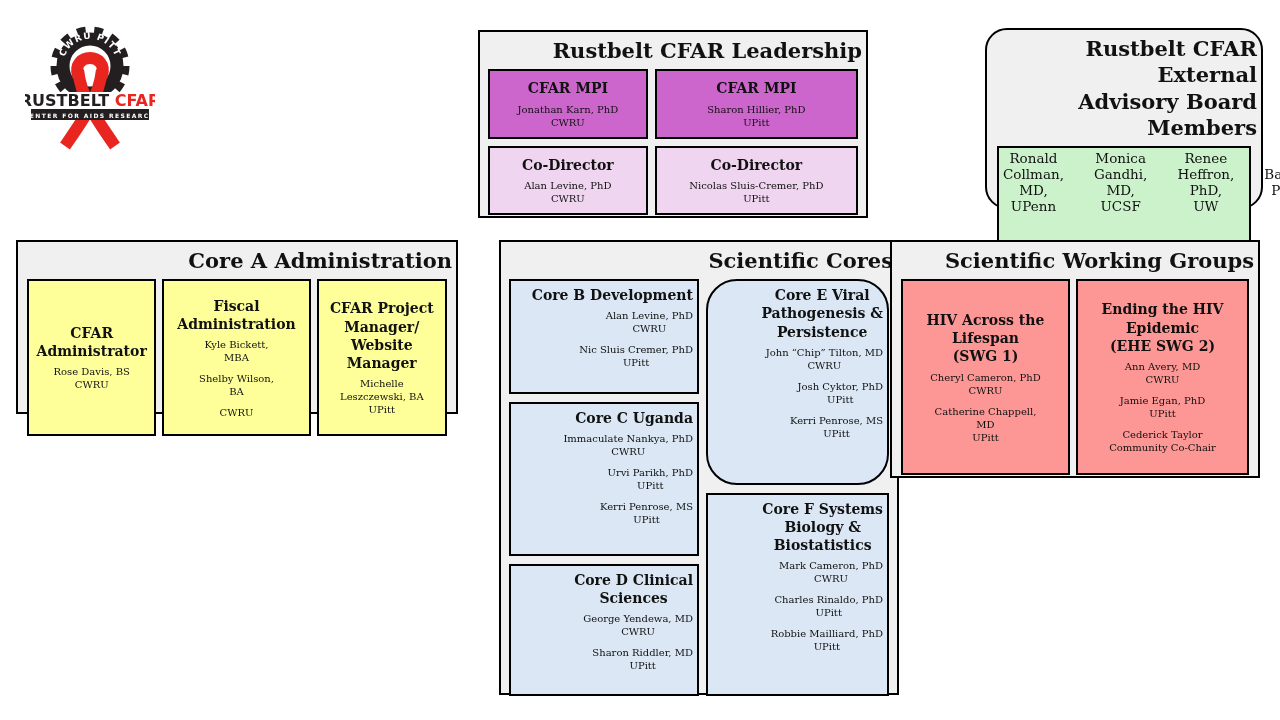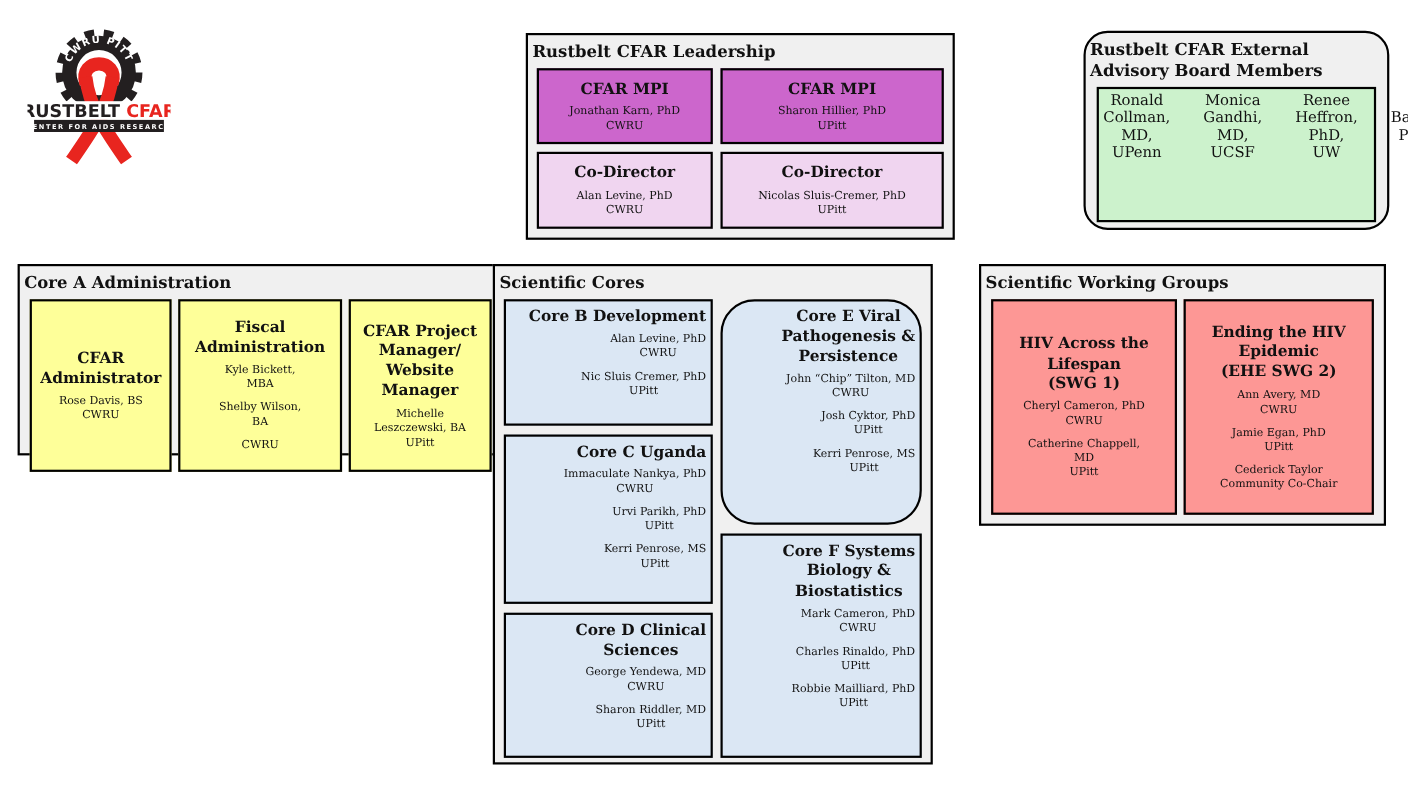--- a/index.html
+++ b/index.html
@@ -6,21 +6,21 @@
   html,body { background:#ffffff; }
   .canvas {
     position:relative; width:1280px; height:720px; background:#ffffff;
     font-family:"DejaVu Serif", serif; color:#111;
     overflow:hidden;
   }
   .panel {
     position:absolute; background:#f0f0f0; border:2px solid #000;
   }
   .panel-title {
-    font-weight:bold; font-size:15px; text-align:left;
+    font-weight:bold; font-size:21px; text-align:right;
     padding:6px 4px 5px; line-height:1.25; white-space:pre-line;
   }
   .cell {
     border:2px solid #000; display:flex; flex-direction:column;
     align-items:center; justify-content:center; text-align:center; padding:4px;
   }
   .role {
     font-weight:bold; font-size:14px; line-height:1.3;
     white-space:pre-line; margin-bottom:5px;
   }
@@ -68,21 +68,21 @@
   .swg-grid {
     display:grid; grid-template-columns:170fr 174fr; gap:6px;
     margin:0 9px 9px; height:196px;
   }
   .cell-salmon { background:#fd9795; }
 
   
   .p-leadership { left:478px; top:30px;  width:390px; height:188px; }
   .p-advisory   { left:985px; top:28px;  width:278px; height:181px;border-radius:22px; }
   .p-corea      { left:16px;  top:240px; width:442px; height:174px; }
-  .p-cores      { left:448px; top:240px; width:400px; height:455px; }
+  .p-cores      { left:499px; top:240px; width:400px; height:455px; }
   .p-swg        { left:890px; top:240px; width:370px; height:238px; }
 
   .logo { position:absolute; left:25px; top:18px; width:130px; height:142px; }
 </style>
 </head>
 <body>
 
 <div class="canvas">
 
   <svg class="logo" viewBox="0 0 130 142">

